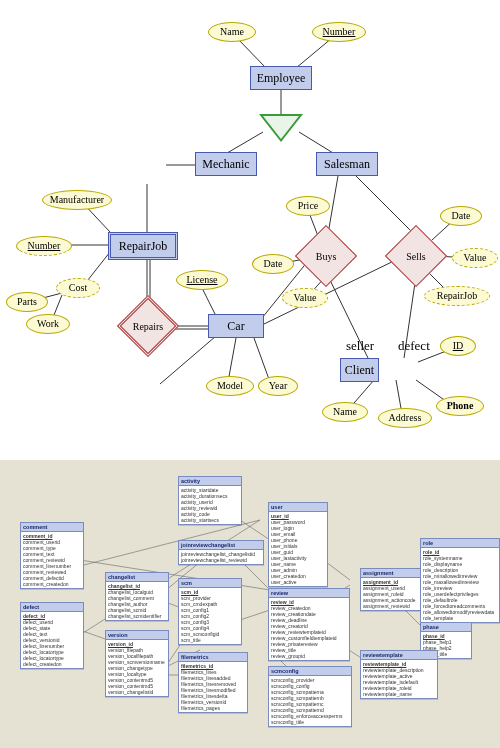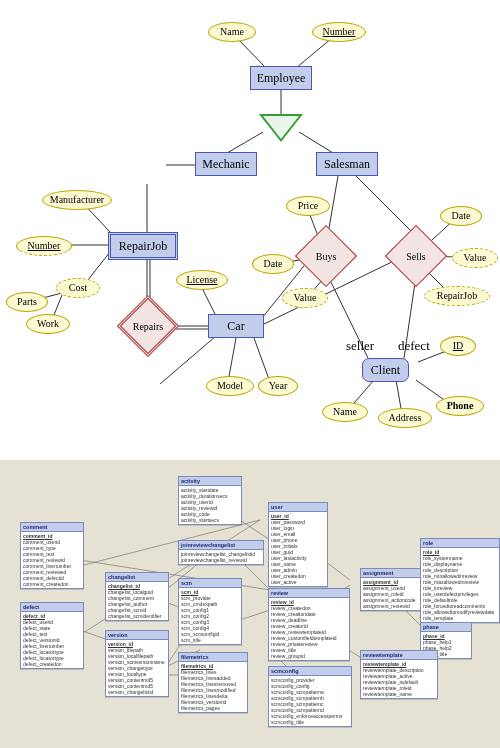--- a/index.html
+++ b/index.html
@@ -86,21 +86,21 @@
       <line x1="396" y1="380" x2="402" y2="414"></line>
         <line x1="416" y1="380" x2="450" y2="404"></line>
     </g>
   </svg>
 
   <div class="entity" style="left:250px; top:66px; width:62px;"><span>Employee</span></div>
   <div class="entity" style="left:195px; top:152px; width:62px;text-align:center;"><span>Mechanic</span></div>
   <div class="entity" style="left:316px; top:152px; width:62px;"><span>Salesman</span></div>
   <div class="entity weak-entity" style="left:108px; top:232px; width:70px;"><span>RepairJob</span></div>
   <div class="entity" style="left:208px; top:314px; width:56px;"><span>Car</span></div>
-  <div class="entity" style="left:362px; top:358px; width:47px;border-radius:7px;"><span>Client</span></div>
+  <div class="entity" style="left:340px; top:358px; width:39px;"><span>Client</span></div>
 
   <div class="isa" style="left:259px; top:114px;">
       <span class="lab">ISA</span>
     </div>
 
   <div class="rel weak" style="left:126px; top:304px;">
       <div class="dia"></div>
       <div class="lab">Repairs</div>
     </div>
   <div class="rel" style="left:394px; top:234px;">

